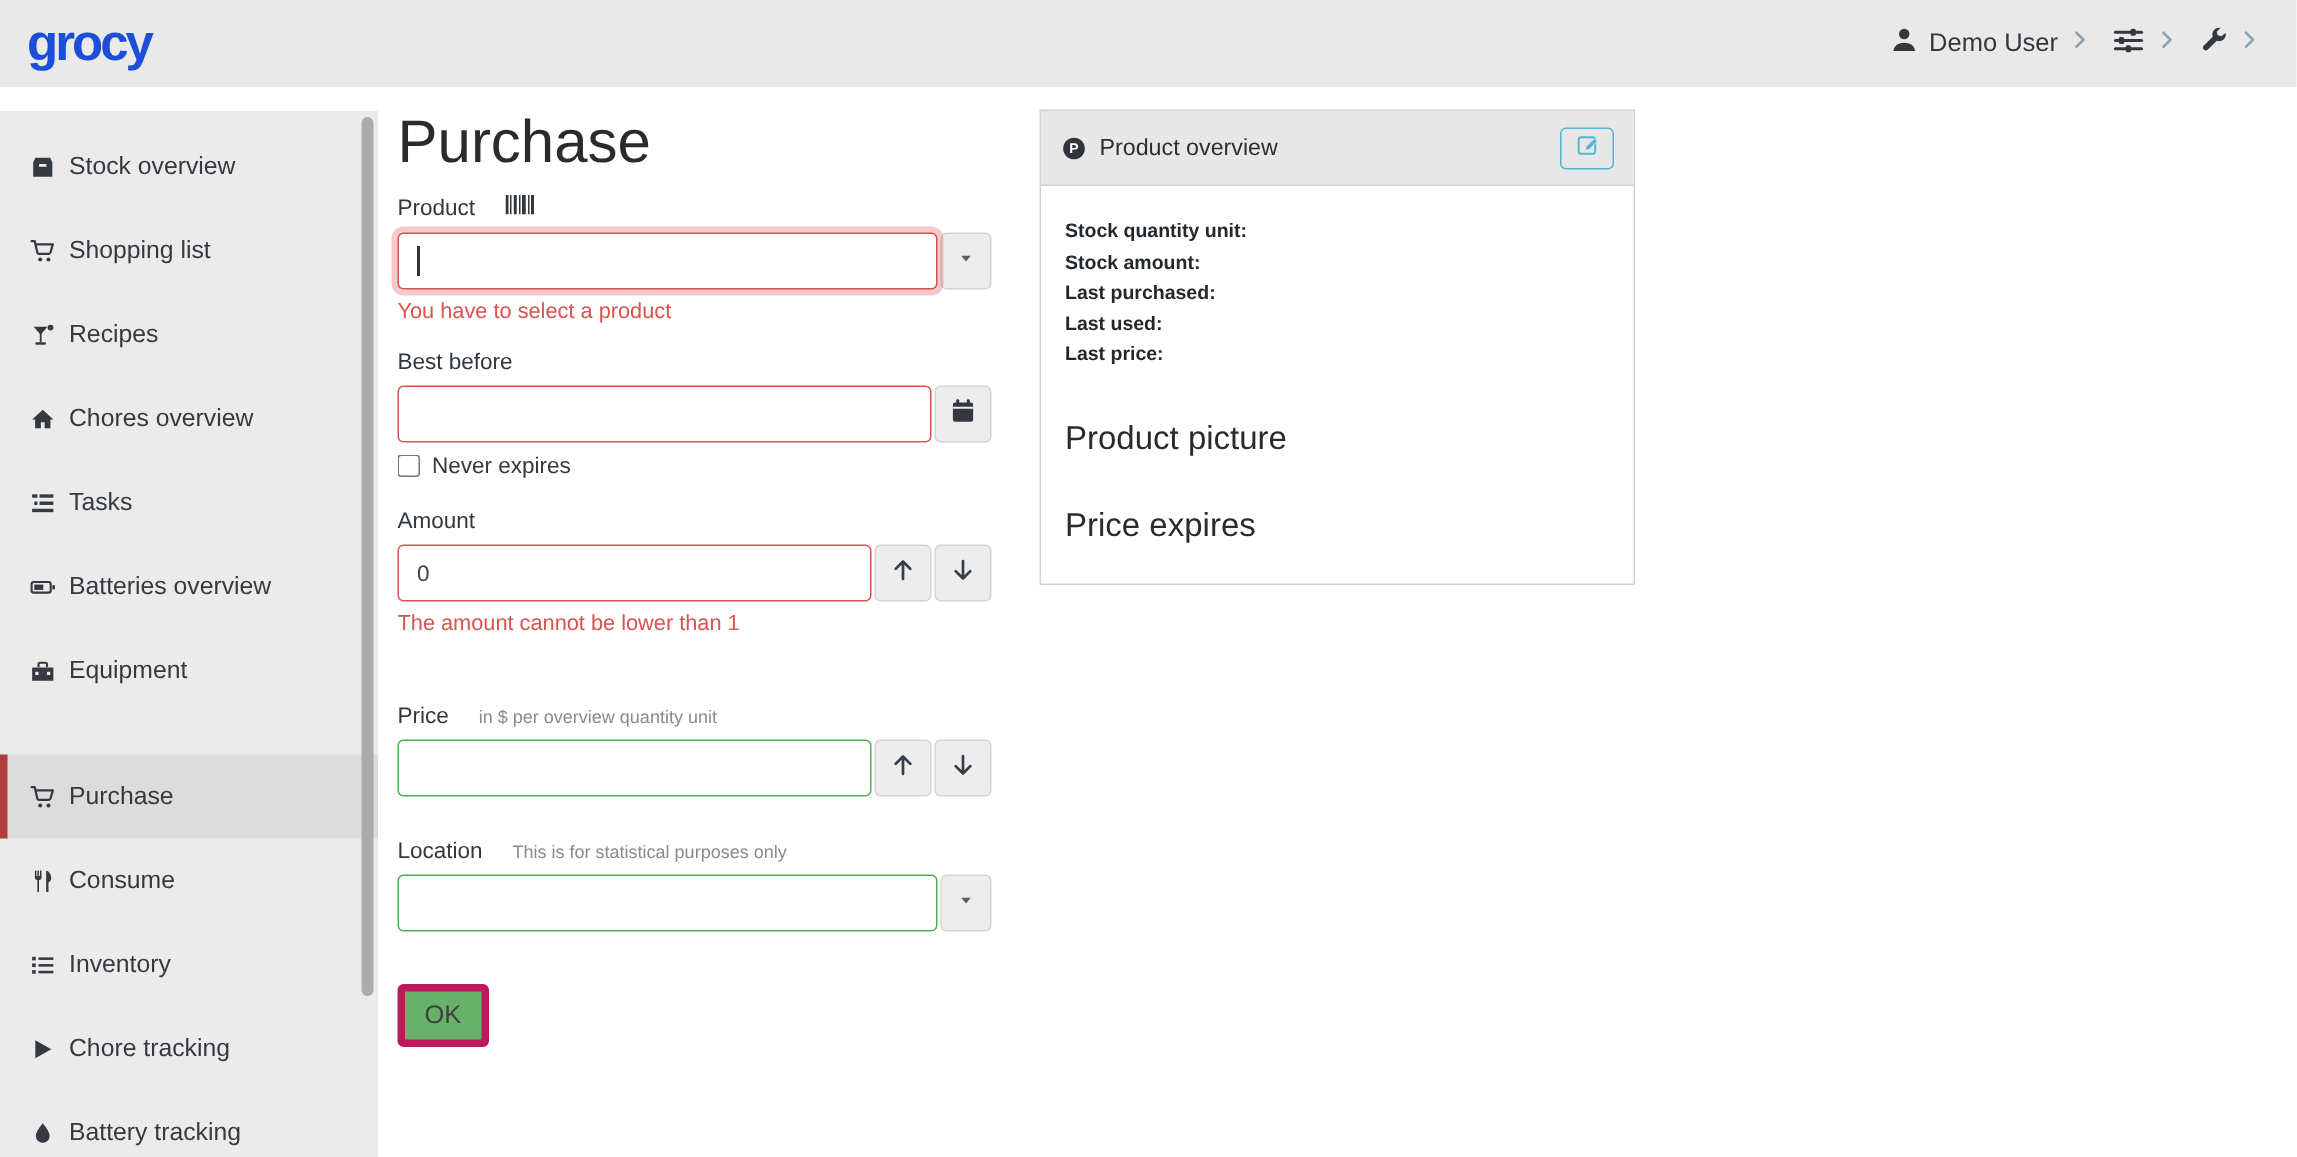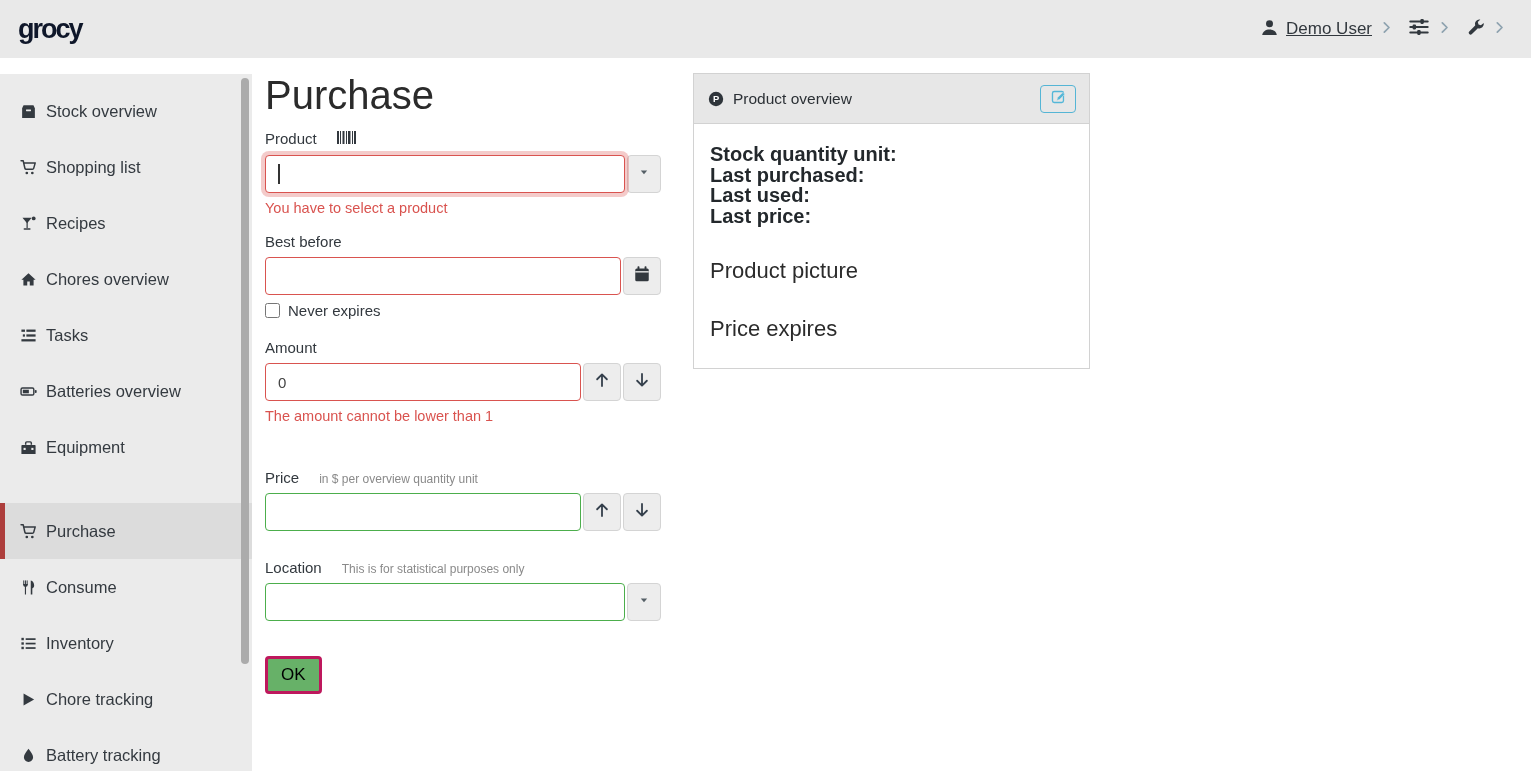--- a/index.html
+++ b/index.html
@@ -2,22 +2,22 @@
 <html><head>
 <meta charset="utf-8">
 <style>
   * { margin:0; padding:0; box-sizing:border-box; }
   html,body { width:1531px; height:771px; overflow:hidden;
     font-family:"Liberation Sans","DejaVu Sans",sans-serif; background:#fff; color:#32383e; }
 
   
   .navbar { position:absolute; top:0; left:0; width:1531px; height:58px;
     background:#e9e9e9; display:flex; align-items:center; padding:0 24px 0 18px; z-index:5; }
-  .logo { font-size:27px; font-weight:bold; letter-spacing:-2px; color:#0f172a; cursor:pointer; }
-  .nav-right { margin-left:auto; display:flex; gap:14px;text-decoration:underline; }
+  .logo { font-size:34px; font-weight:bold; letter-spacing:-2px; color:#1d4ed8; cursor:pointer; }
+  .nav-right { margin-left:auto; display:flex; gap:14px; }
   .nav-entry { display:flex; align-items:center; gap:7px; cursor:pointer; }
   .nav-user-label { font-size:17px; color:#32383e; }
   .chev { width:15px; height:15px; }
   .nav-ic { width:19px; height:19px; }
   .nav-ic-lg { width:22px; height:22px; }
 
   
   .sidebar { position:absolute; top:74px; left:0; width:252px; height:713px;
     background:#ebebeb; padding-top:9px; overflow:hidden; }
   .nav-item { height:56px; display:flex; align-items:center; padding-left:20px;
@@ -55,37 +55,37 @@
     display:flex; align-items:center; justify-content:center; cursor:pointer; }
   .addon-btn.narrow { width:34px; }
   .addon-btn svg { width:18px; height:18px; }
   .addon-btn.caret svg { width:14px; height:14px; }
 
   .error-text { margin-top:7px; font-size:14.5px; color:#d9534f; }
 
   .check-row { display:flex; align-items:center; gap:8px; margin-top:7px; font-size:15px; color:#32383e; }
   .check-row input { width:15px; height:15px; cursor:pointer; }
 
-  .ok-btn { margin-top:18px; display:inline-block; background:#67b168; border:3px solid #be185d;
-    color:#000000; font-size:17px; padding:6px 13px; border-radius:4px; cursor:pointer;
+  .ok-btn { margin-top:18px; display:inline-block; background:#67b168; border:5px solid #be185d;
+    color:#404040; font-size:17px; padding:6px 13px; border-radius:4px; cursor:pointer;
     font-family:"Liberation Sans","DejaVu Sans",sans-serif; }
 
   
   .card { position:absolute; left:441px; top:15px; width:397px; background:#fff;
     border:1px solid #d2d2d2; }
   .card-header { height:50px; background:#e7e7e7; border-bottom:1px solid #d2d2d2;
     display:flex; align-items:center; padding:0 13px; }
   .card-header .p-ic { width:18px; height:18px; margin-right:8px; }
   .card-title { font-size:15.5px; color:#2b3035; }
   .edit-btn { margin-left:auto; width:36px; height:28px; background:transparent;
     border:1px solid #55b5d5; border-radius:4px; display:flex; align-items:center;
     justify-content:center; cursor:pointer; }
   .edit-btn svg { width:17px; height:17px; }
   .card-body { padding:20px 16px 26px; }
-  .ov-field { font-weight:bold; font-size:20px; line-height:20.5px; color:#23282c; }
+  .ov-field { font-weight:bold; font-size:13px; line-height:20.5px; color:#23282c; }
   .ov-section { font-size:22px; font-weight:400; color:#2b2b2b; margin-top:32px; }
 </style>
 </head>
 <body>
 
 <div class="navbar">
   <div class="logo">grocy</div>
   <div class="nav-right">
     <div class="nav-entry">
       <span>
@@ -422,20 +422,21 @@
           <span>
             <svg viewBox="0 0 24 24">
                 <rect x="3.5" y="5" width="15.5" height="15.5" rx="2.5" fill="none" stroke="#54b7d8" stroke-width="1.9"></rect>
                 <path d="M9.5 17.5l1.2-4 6.5-6.5a1.5 1.5 0 0 1 2.1 0l.7.7a1.5 1.5 0 0 1 0 2.1l-6.5 6.5z" fill="#54b7d8" stroke="#e7e7e7" stroke-width="0.8"></path>
               </svg>
           </span>
         </div>
       </div>
       <div class="card-body">
         <div class="ov-field">Stock quantity unit:</div>
+        <div class="ov-field">Stock amount:</div>
         <div class="ov-field">Last purchased:</div>
         <div class="ov-field">Last used:</div>
         <div class="ov-field">Last price:</div>
         <div class="ov-section">Product picture</div>
         <div class="ov-section">Price expires</div>
       </div>
     </div>
 
   </div>
 </div>

